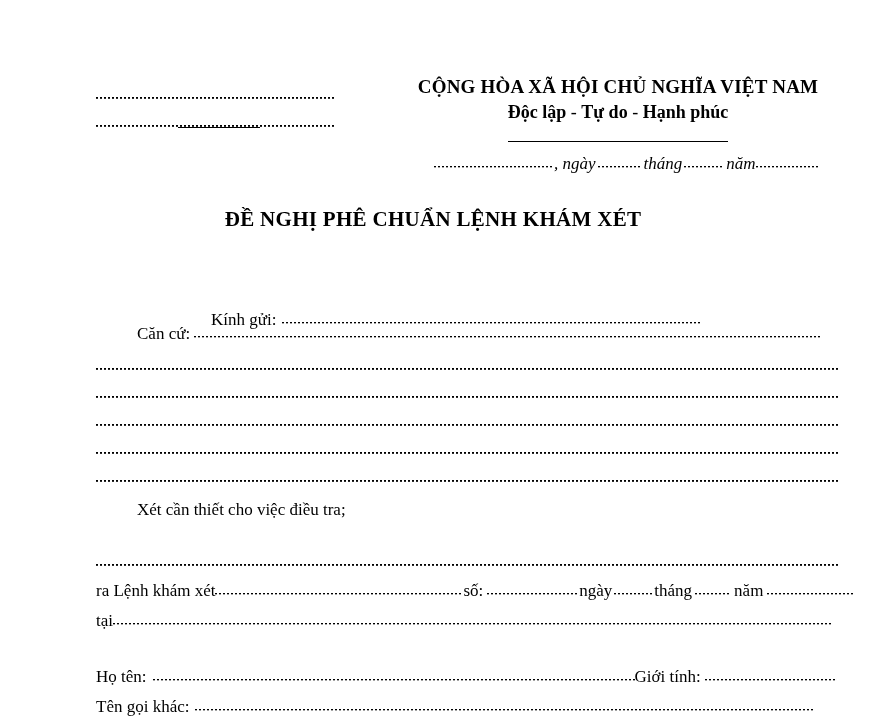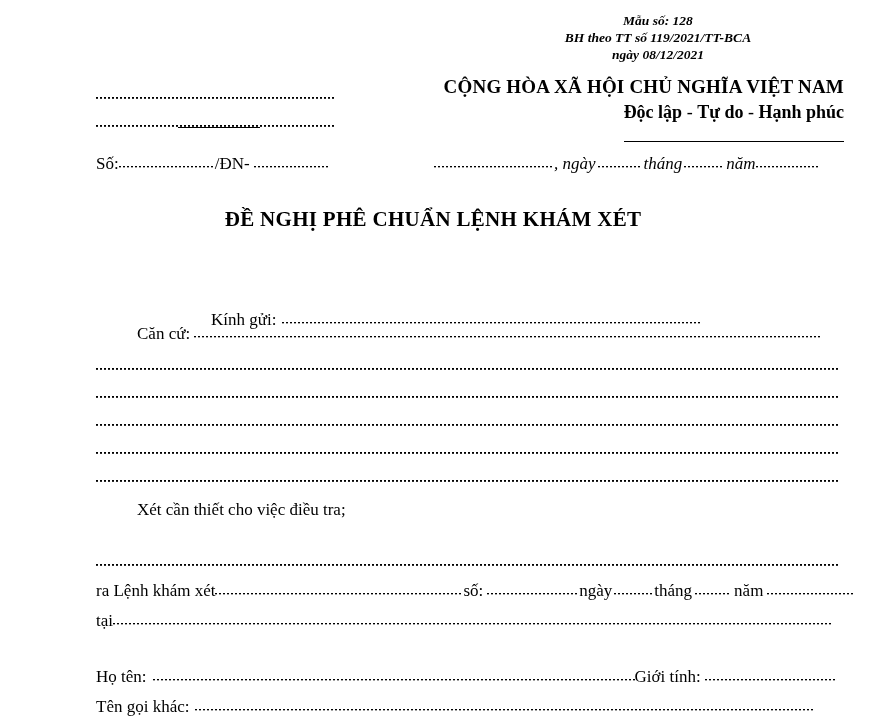--- a/index.html
+++ b/index.html
@@ -65,21 +65,21 @@
     left: 178px;
     width: 82px;
     border-top: 1.6px solid #000;
   }
 
   
   #national-heading {
     top: 76px;
     left: 392px;
     width: 452px;
-    text-align: right;
+    text-align: center;
   }
   #country-name {
     font-weight: bold;
     font-size: 19px;
     letter-spacing: .2px;
     white-space: nowrap;
   }
   #motto {
     margin-top: 4px;
     font-weight: bold;
@@ -149,38 +149,32 @@
     font-size: 17px;
     white-space: nowrap;
     left: 96px;
   }
 </style>
 </head>
 <body>
 
 <div id="page">
 
-  <div class="abs" id="form-code">
-    <div>Mẫu số: 128</div>
-    <div>BH theo TT số 119/2021/TT-BCA</div>
-    <div>ngày 08/12/2021</div>
-  </div>
 
   <div class="abs" id="agency-block">
     <span class="dotline" style="top:0px;"></span>
     <span class="dotline" style="top:28px;"></span>
   </div>
   <div id="agency-rule"></div>
 
   <div class="abs" id="national-heading">
     <div id="country-name">CỘNG HÒA XÃ HỘI CHỦ NGHĨA VIỆT NAM</div>
     <div id="motto"><span>Độc lập</span><span class="sep"> - </span><span>Tự do</span><span class="sep"> - </span><span>Hạnh phúc</span></div>
   </div>
 
-  <div class="abs" id="number-line"><span>Số:</span><span class="dots" style="width:96px;"></span><span>/ĐN-</span><span class="dots" style="width:76px;margin-left:4px;"></span></div>
 
   <div class="abs" id="date-line"><span class="dots" style="width:120px;"></span><span>,</span> <span>ngày</span><span class="dots" style="width:44px;margin:0 2px;"></span><span>tháng</span><span class="dots" style="width:40px;margin:0 2px;"></span><span>năm</span><span class="dots" style="width:62px;"></span></div>
 
   <div class="abs" id="doc-title">ĐỀ NGHỊ PHÊ CHUẨN LỆNH KHÁM XÉT</div>
 
   <div class="abs" id="recipient-row"><span>Kính gửi:</span><span class="dots" style="width:418px;margin-left:6px;"></span></div>
 
   <div class="abs" id="basis-row"><span>Căn cứ:</span><span class="dots" style="width:626px;margin-left:4px;"></span></div>
 
   <span class="dotline basis-blank" style="top:355px;"></span>

